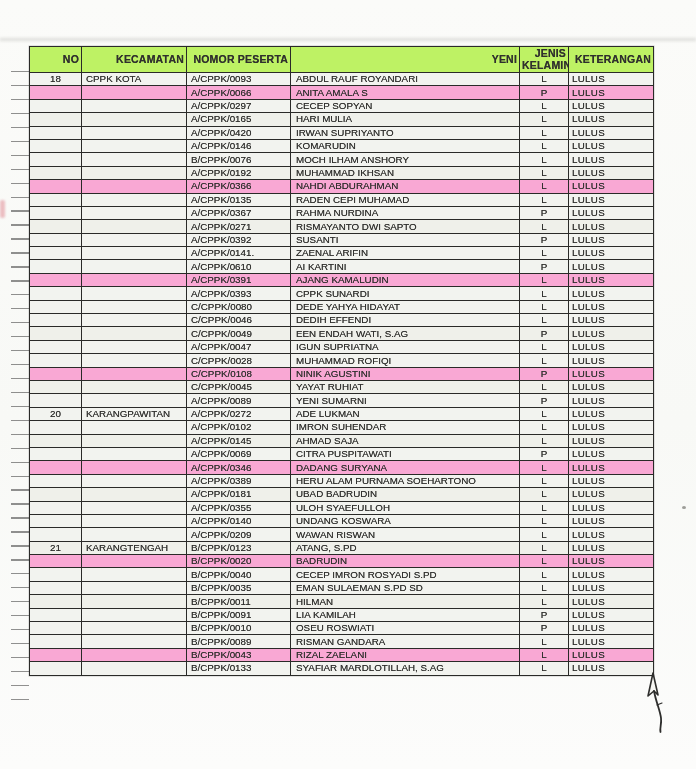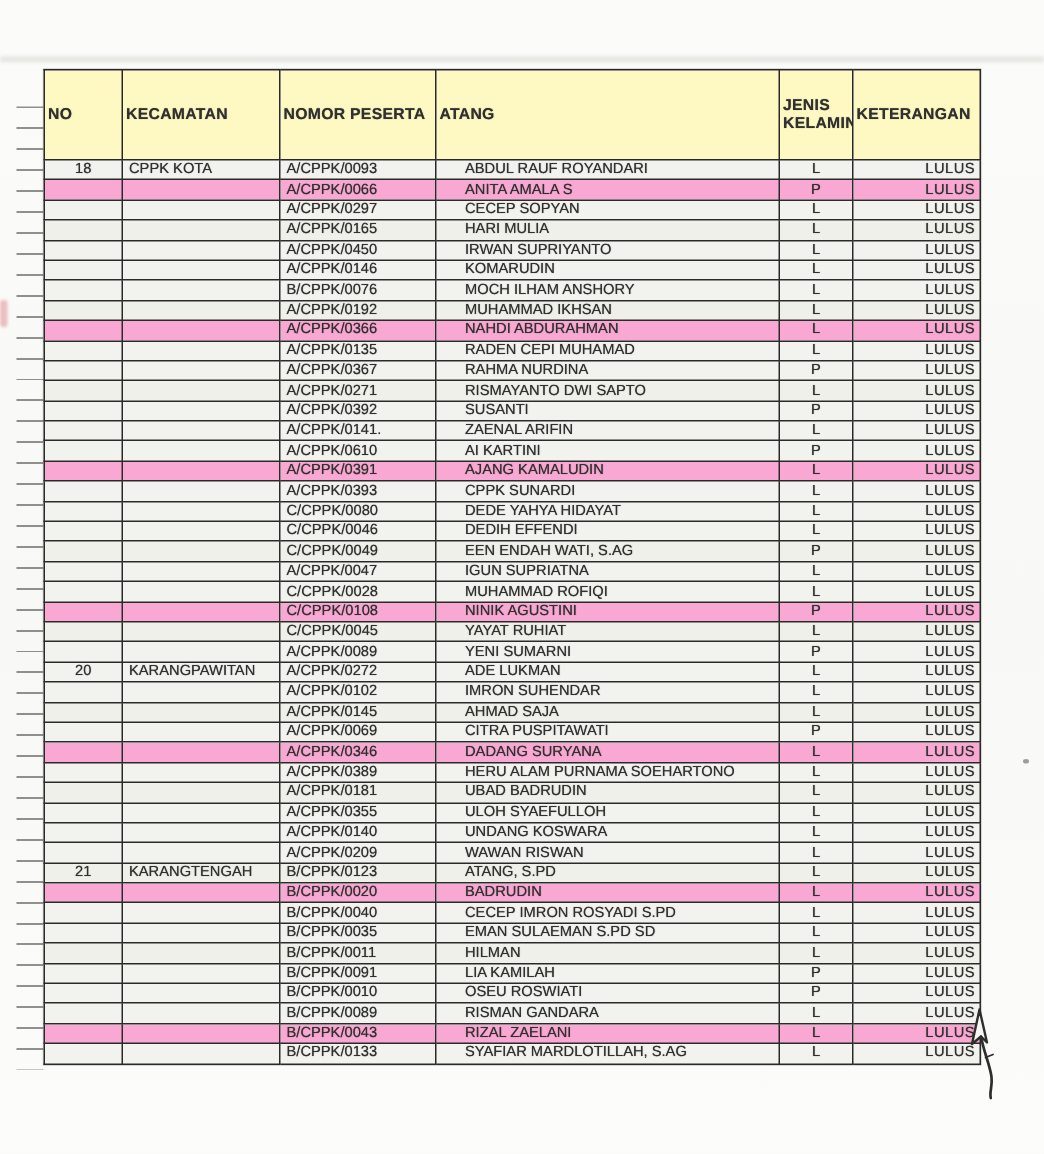--- a/index.html
+++ b/index.html
@@ -38,35 +38,35 @@
     box-shadow:0 0 0 0.5px rgba(60,60,55,0.25);
   }
   .scan-table th,.scan-table td{
     border:1.5px solid #2a2a28;
     overflow:hidden;white-space:nowrap;
     color:#30302e;
     text-shadow:0 0 0.6px rgba(40,40,38,0.75);
   }
   .scan-table thead th{
     height:23px;font-size:10.5px;font-weight:bold;
-    text-align:left;line-height:1.05;padding:18px 2px;
-    letter-spacing:0.2px;background:#fef9c3;
+    text-align:right;line-height:1.05;padding:1px 2px;
+    letter-spacing:0.2px;background:#bef264;
   }
   .scan-table tbody td{
     height:12.4px;font-size:9.8px;line-height:1;
     padding:0 3px;background:#f2f3ef;
   }
   .scan-table tbody tr:nth-child(4n) td{background:#eff0ea;}
   .scan-table tbody tr:nth-child(7n+2) td{background:#f9a8d4;}
   .scan-table tbody td.c0{text-align:center;}
   .scan-table tbody td.c1{text-align:left;padding-left:4px;}
   .scan-table tbody td.c2{text-align:left;padding-left:4px;}
-  .scan-table tbody td.c3{text-align:left;padding-left:19px;}
+  .scan-table tbody td.c3{text-align:left;padding-left:5px;}
   .scan-table tbody td.c4{text-align:center;}
-  .scan-table tbody td.c5{text-align:right;letter-spacing:0.3px;}
+  .scan-table tbody td.c5{text-align:left;letter-spacing:0.3px;}
   .cursor-mark{position:absolute;left:644px;top:672px;width:30px;height:62px;}
 </style>
 </head>
 <body>
 
 <div class="page">
 
   <div class="top-shadow"></div>
   <div class="left-stubs"></div>
   <div class="pink-smudge"></div>
@@ -79,21 +79,21 @@
       <col style="width:104px">
       <col style="width:229px">
       <col style="width:49px">
       <col style="width:85px">
     </colgroup>
     <thead>
       <tr>
         <th>NO</th>
         <th>KECAMATAN</th>
         <th>NOMOR PESERTA</th>
-        <th>ATANG</th>
+        <th>YENI</th>
         <th style="white-space:normal">JENIS KELAMIN</th>
         <th>KETERANGAN</th>
       </tr>
     </thead>
     <tbody>
         <tr>
           <td class="c0">18</td>
           <td class="c1">CPPK KOTA</td>
           <td class="c2">A/CPPK/0093</td>
           <td class="c3">ABDUL RAUF ROYANDARI</td>
@@ -120,21 +120,21 @@
           <td class="c0"></td>
           <td class="c1"></td>
           <td class="c2">A/CPPK/0165</td>
           <td class="c3">HARI MULIA</td>
           <td class="c4">L</td>
           <td class="c5">LULUS</td>
         </tr>
         <tr>
           <td class="c0"></td>
           <td class="c1"></td>
-          <td class="c2">A/CPPK/0450</td>
+          <td class="c2">A/CPPK/0420</td>
           <td class="c3">IRWAN SUPRIYANTO</td>
           <td class="c4">L</td>
           <td class="c5">LULUS</td>
         </tr>
         <tr>
           <td class="c0"></td>
           <td class="c1"></td>
           <td class="c2">A/CPPK/0146</td>
           <td class="c3">KOMARUDIN</td>
           <td class="c4">L</td>

